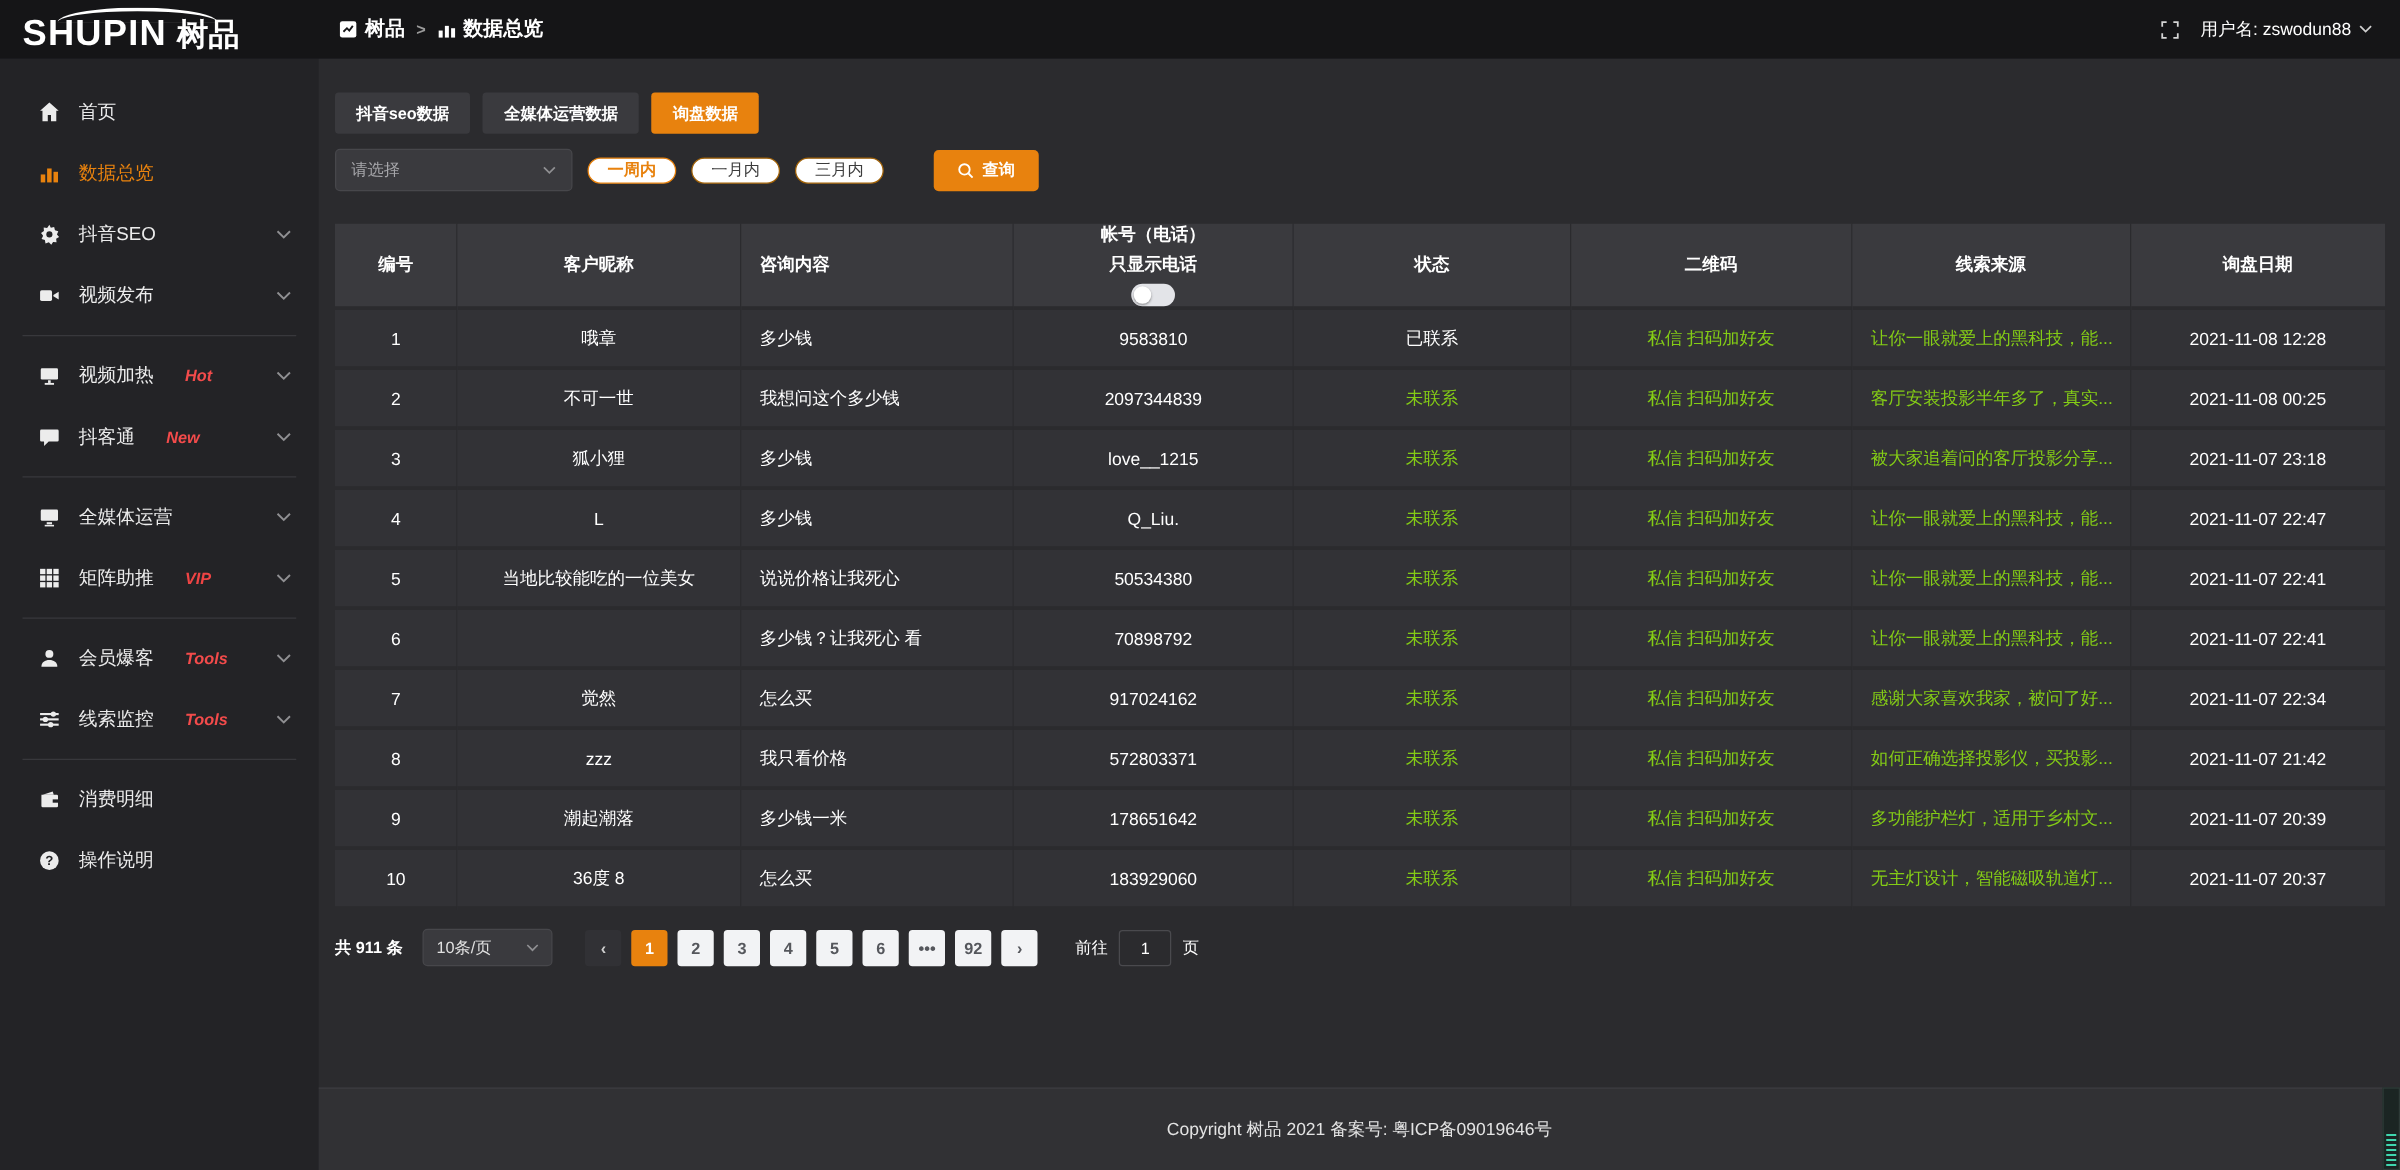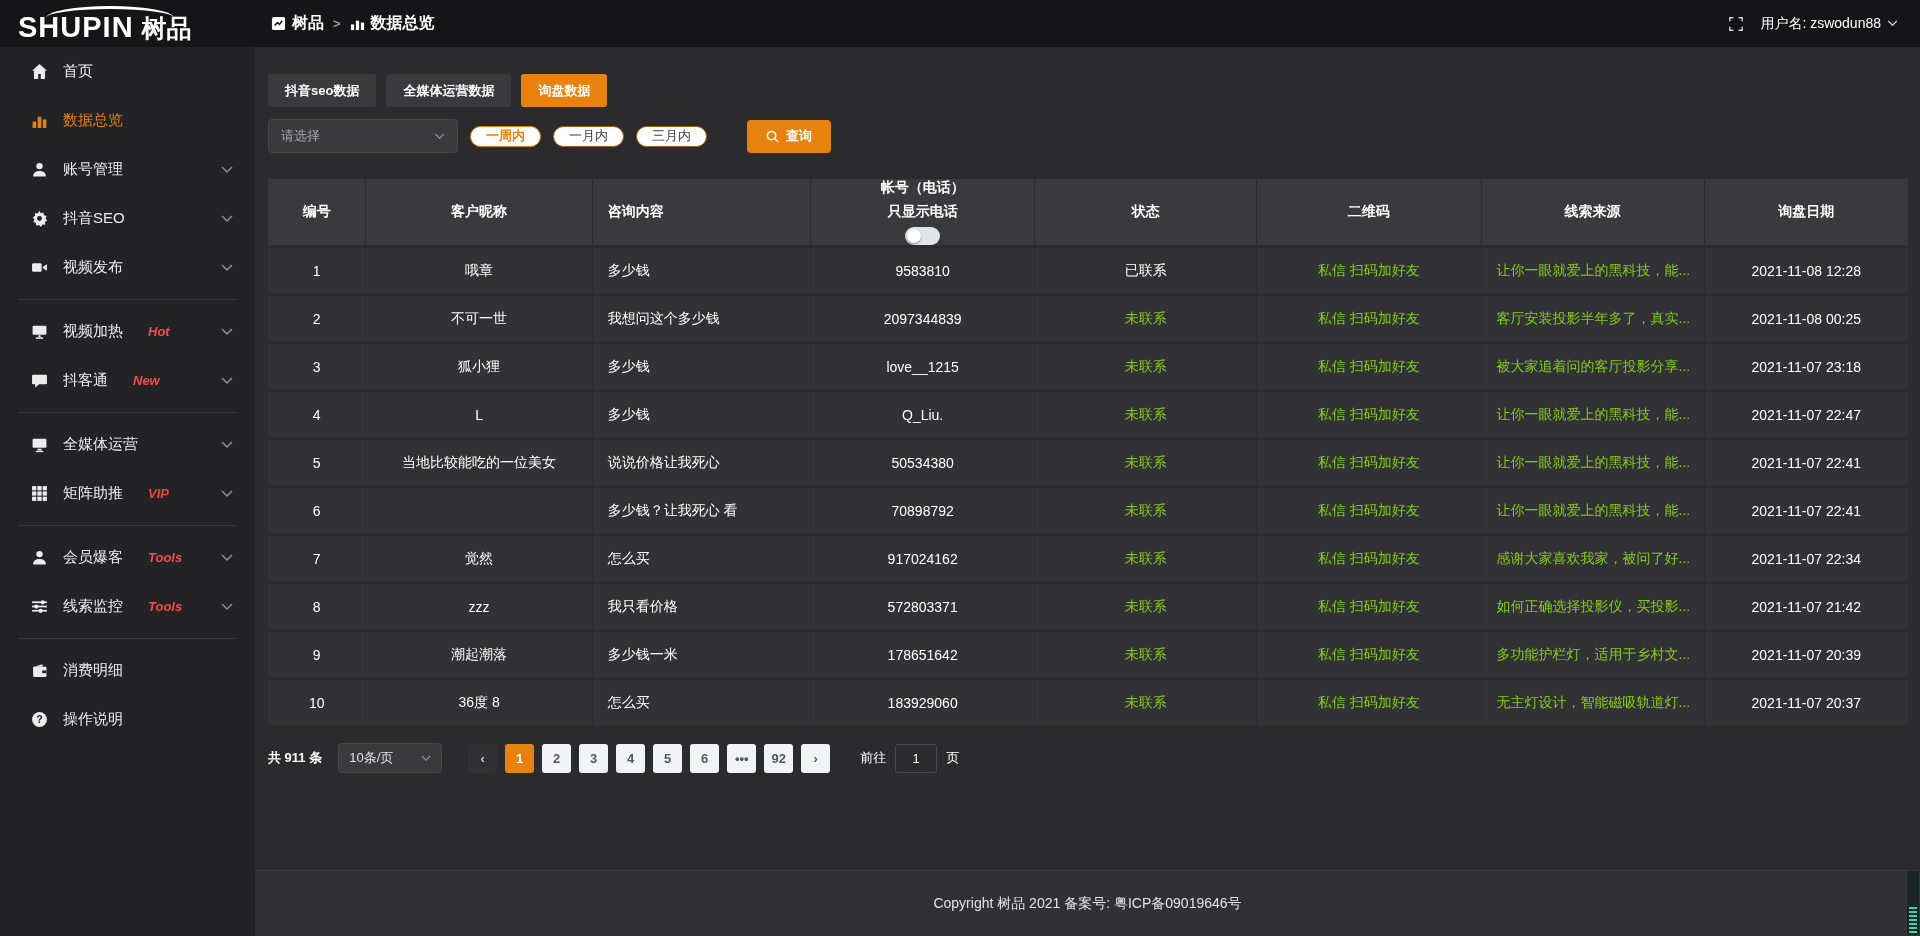--- a/index.html
+++ b/index.html
@@ -18,21 +18,21 @@
   .logo-en { font-size:29px; font-weight:900; letter-spacing:1px; line-height:1; }
   .logo-cn { font-size:25px; font-weight:900; line-height:1; }
   .breadcrumb { display:flex; align-items:center; gap:9px; margin-left:16px; font-size:16px; font-weight:bold; }
   .breadcrumb .sep { color:#9a9a9a; font-size:13px; font-weight:bold; }
   .crumb { display:flex; align-items:center; gap:6px; cursor:pointer; }
   .topbar-right { margin-left:auto; display:flex; align-items:center; gap:16px; padding-right:22px; font-size:14px; }
   .user-entry { display:flex; align-items:center; gap:6px; cursor:pointer; }
   .icon { display:inline-flex; align-items:center; justify-content:center; }
   
   .layout { display:flex; height:889px; }
-  .sidebar { width:255px; background:#232326; flex-shrink:0; }
+  .sidebar { width:255px; background:#232326; padding-top:18px; flex-shrink:0; }
   .sidebar-item { height:49px; display:flex; align-items:center; gap:15px; padding:0 22px 0 30px;
     font-size:15px; color:#ececec; cursor:pointer; }
   .sidebar-item .icon { width:18px; color:inherit; }
   .sidebar-item.active { color:#e8820e; }
   .badge { font-style:italic; font-weight:bold; font-size:13px; margin-left:10px; }
   .badge-red { color:#f34b4b; }
   .badge-yellow { color:#ef4444; }
   .chev { margin-left:auto; color:#8f8f92; display:inline-flex; }
   .sidebar-divider { height:1px; background:#38383c; margin:7px 18px; }
   
@@ -152,34 +152,20 @@
       </div>
       <div class="sidebar-item active">
         <span class="icon">
           <svg width="17" height="17" viewBox="0 0 16 16" fill="currentColor">
             <rect x="1.5" y="9" width="3.4" height="6"></rect>
             <rect x="6.3" y="4.5" width="3.4" height="10.5"></rect>
             <rect x="11.1" y="7" width="3.4" height="8"></rect>
           </svg>
         </span>
         <span>数据总览</span>
-      </div>
-      <div class="sidebar-item">
-        <span class="icon">
-          <svg width="17" height="17" viewBox="0 0 16 16" fill="currentColor">
-            <circle cx="8" cy="4.8" r="3"></circle>
-            <path d="M2 14.5c0-3.4 2.7-5 6-5s6 1.6 6 5z"></path>
-          </svg>
-        </span>
-        <span>账号管理</span>
-        <span class="chev">
-          <svg width="12" height="8" viewBox="0 0 12 8" fill="none" stroke="#8f8f92" stroke-width="1.5">
-            <polyline points="1,1 6,6 11,1"></polyline>
-          </svg>
-        </span>
       </div>
       <div class="sidebar-item">
         <span class="icon">
           <svg width="17" height="17" viewBox="0 0 16 16" fill="currentColor">
             <path d="M8 .8l1.1 2.3 2.5-.7.6 2.5 2.5.7-1 2.4 1.6 2-2.2 1.3.3 2.6-2.6-.2-1.4 2.2-1.8-1.9-2.5.8-.5-2.6-2.5-.8 1.2-2.3L1.7 7 3.9 5.5l-.2-2.6 2.6.3z"></path>
             <circle cx="8" cy="8" r="2.3" fill="#232326"></circle>
           </svg>
         </span>
         <span>抖音SEO</span>
         <span class="chev">

